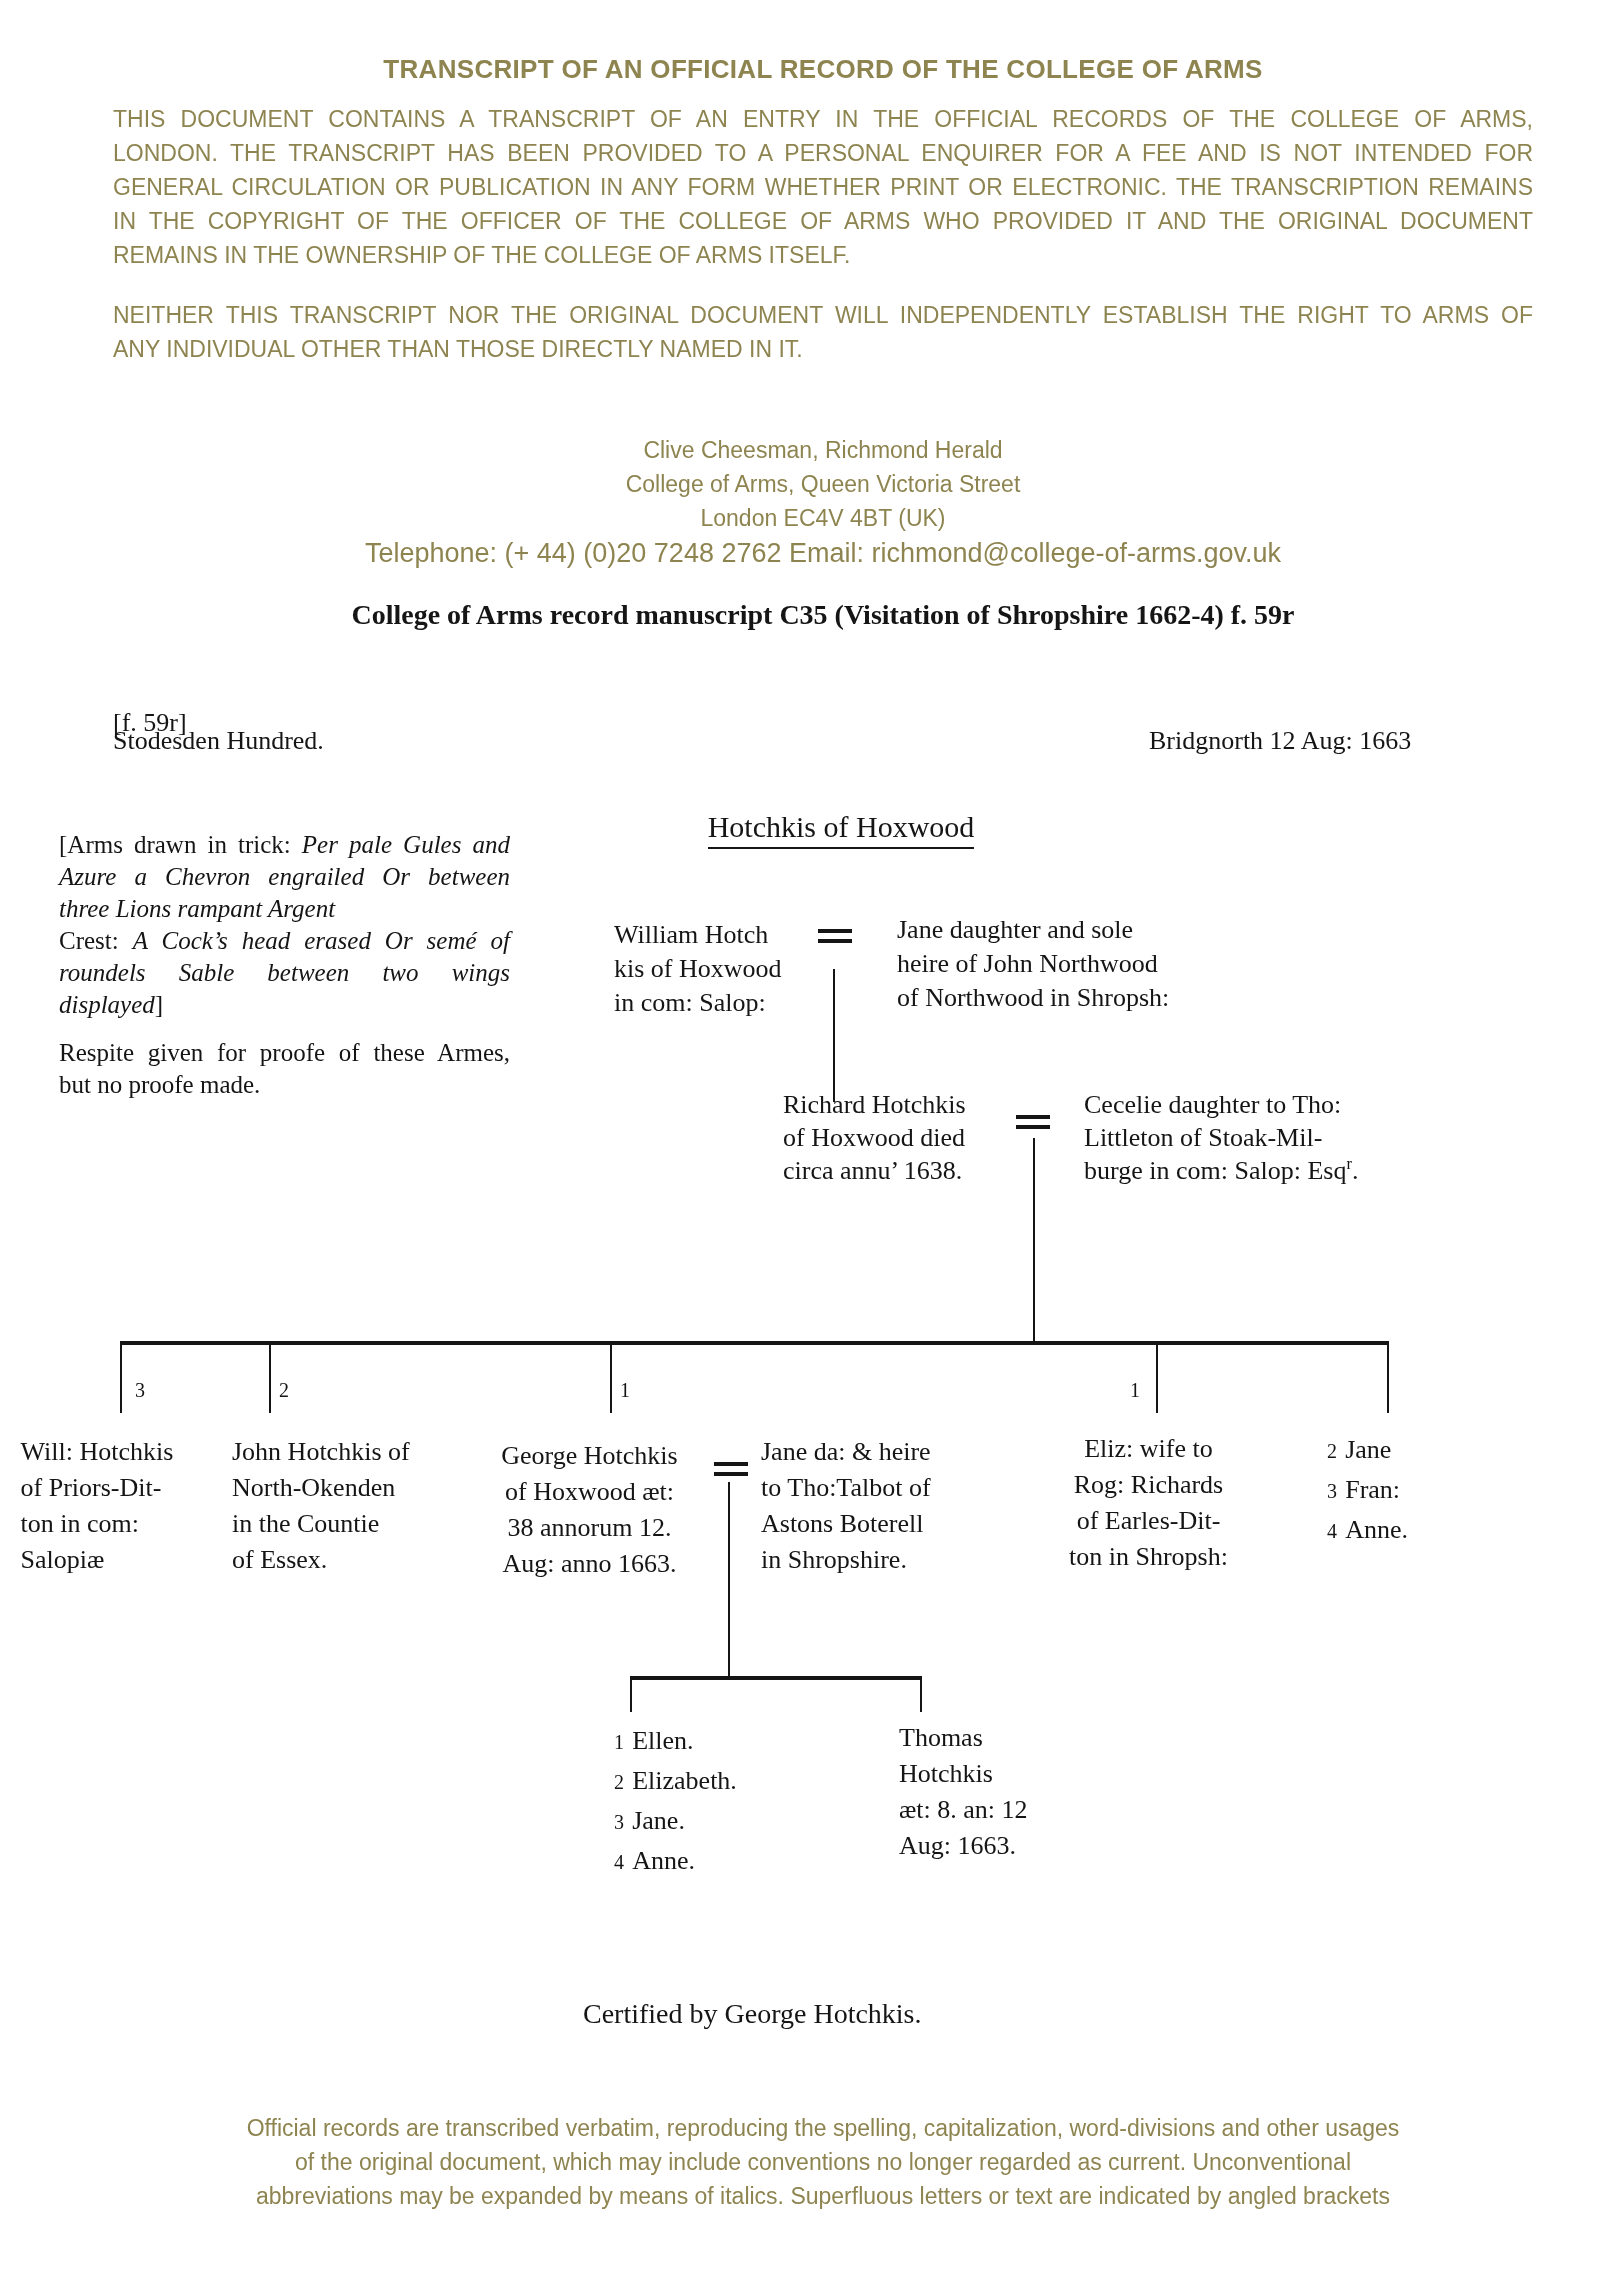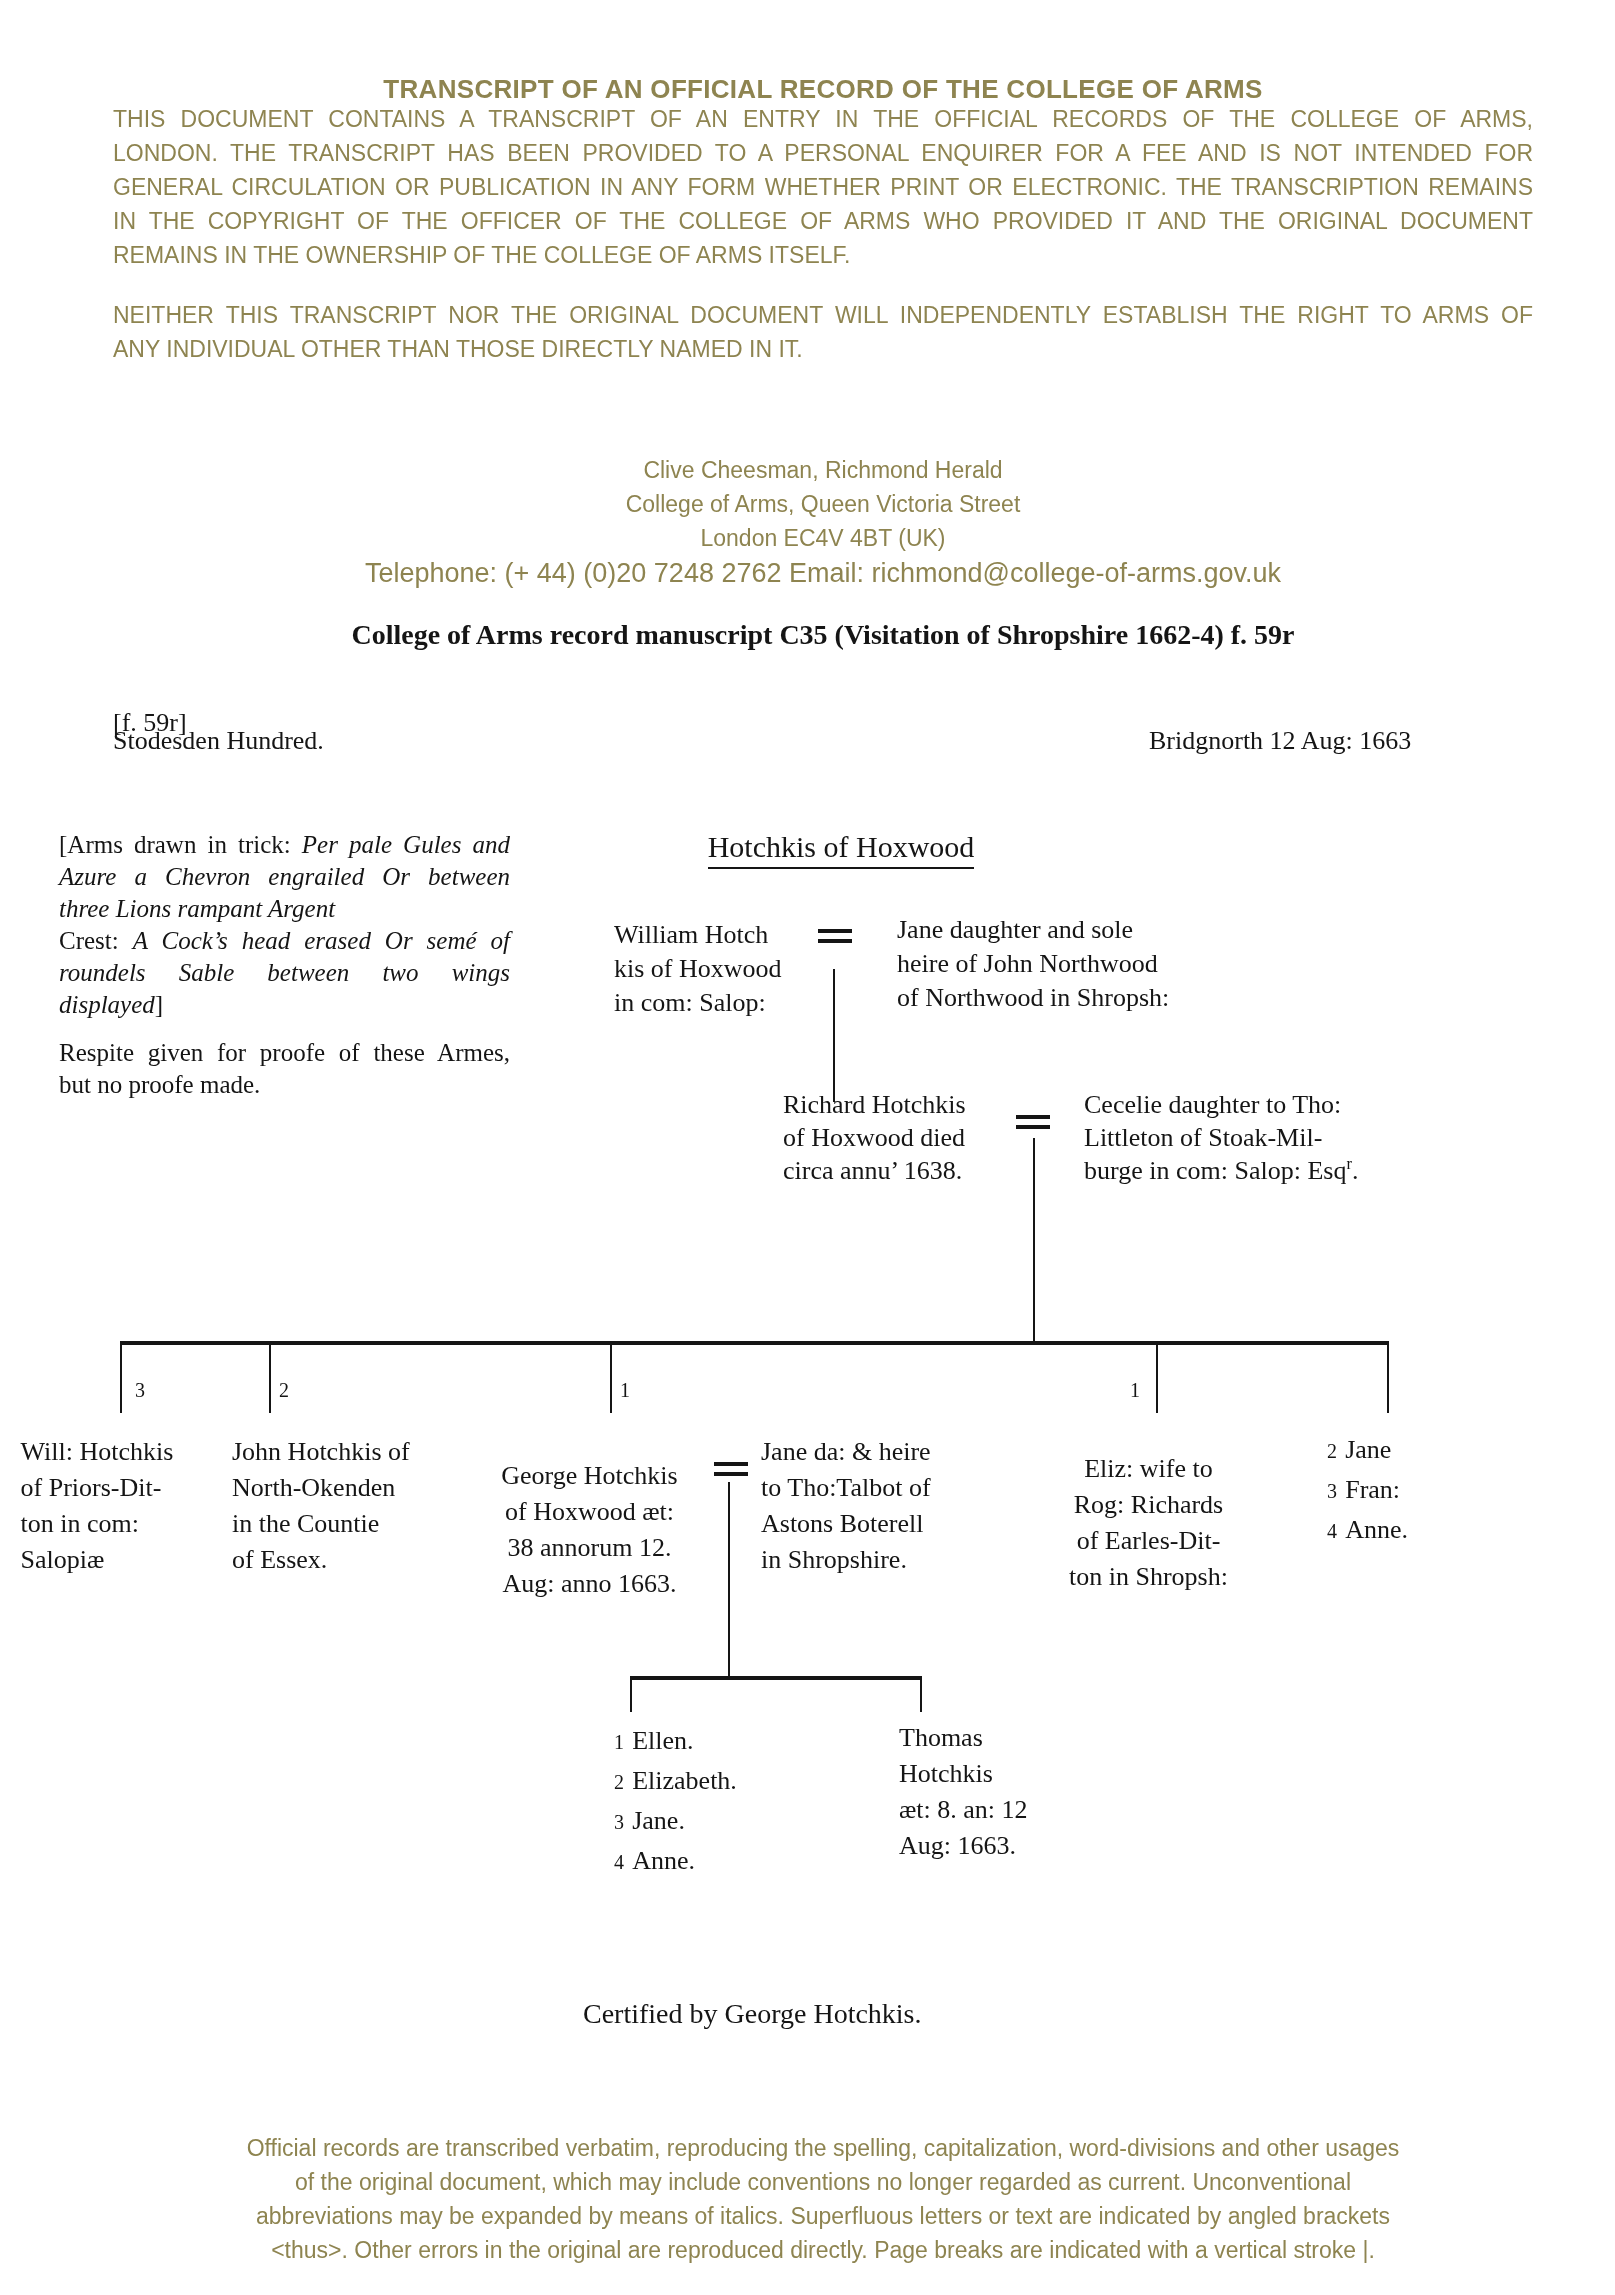--- a/index.html
+++ b/index.html
@@ -3,21 +3,21 @@
 <meta charset="utf-8">
 <style>
   :root{ --accent:#8e8450; --ink:#151515; }
   html,body{margin:0;padding:0;background:#ffffff;}
   .page{position:relative;width:1616px;height:2295px;background:#fff;overflow:hidden;}
   .abs{position:absolute;}
   .k{font-family:"Liberation Sans",sans-serif;color:var(--accent);}
   .sf{font-family:"Liberation Serif",serif;color:var(--ink);}
   .b{font-weight:bold;}
   .i{font-style:italic;}
-  .ctr{text-align:center;margin-top:20px;}
+  .ctr{text-align:center;}
   .jl{text-align:justify;text-align-last:justify;}
   .body-k{font-size:23px;line-height:34px;}
   .tree-t{font-size:26px;}
   .ln{position:absolute;background:var(--ink);}
   .eq{position:absolute;width:34px;height:6.2px;border-top:4.1px solid var(--ink);border-bottom:4.1px solid var(--ink);}
   .cnum{font-size:20px;margin-right:8.2px;}
   .cname{font-size:26px;}
   sup{font-size:16.5px;line-height:0;}
   .underl{display:inline-block;border-bottom:2.7px solid var(--ink);padding-bottom:3.4px;}
 </style>
@@ -173,17 +173,16 @@
     <div>æt: 8. an: 12</div>
     <div>Aug: 1663.</div>
   </div>
 
   <div class="abs sf" style="left:571px;top:1998px;font-size:28px;margin-left:12px;">Certified by George Hotchkis.</div>
 
   <div class="abs k ctr body-k" style="left:113px;top:2111px;width:1420px;">
     <div>Official records are transcribed verbatim, reproducing the spelling, capitalization, word-divisions and other usages</div>
     <div>of the original document, which may include conventions no longer regarded as current. Unconventional</div>
     <div>abbreviations may be expanded by means of italics. Superfluous letters or text are indicated by angled brackets</div>
-    <div>&lt;thus&gt;. Other errors in the original are reproduced directly. Page breaks are indicated with a vertical stroke |.</div>
   </div>
 
 </div>
 
 
 </body></html>

